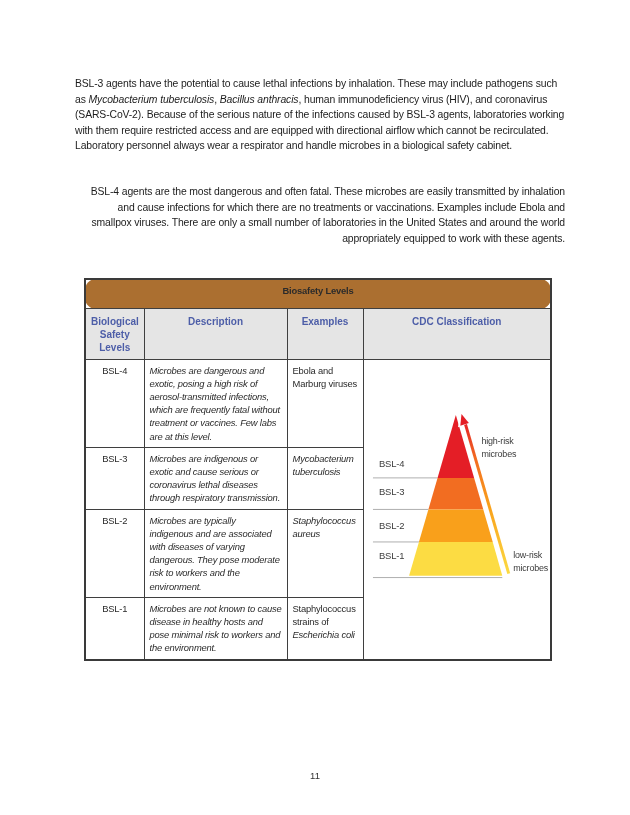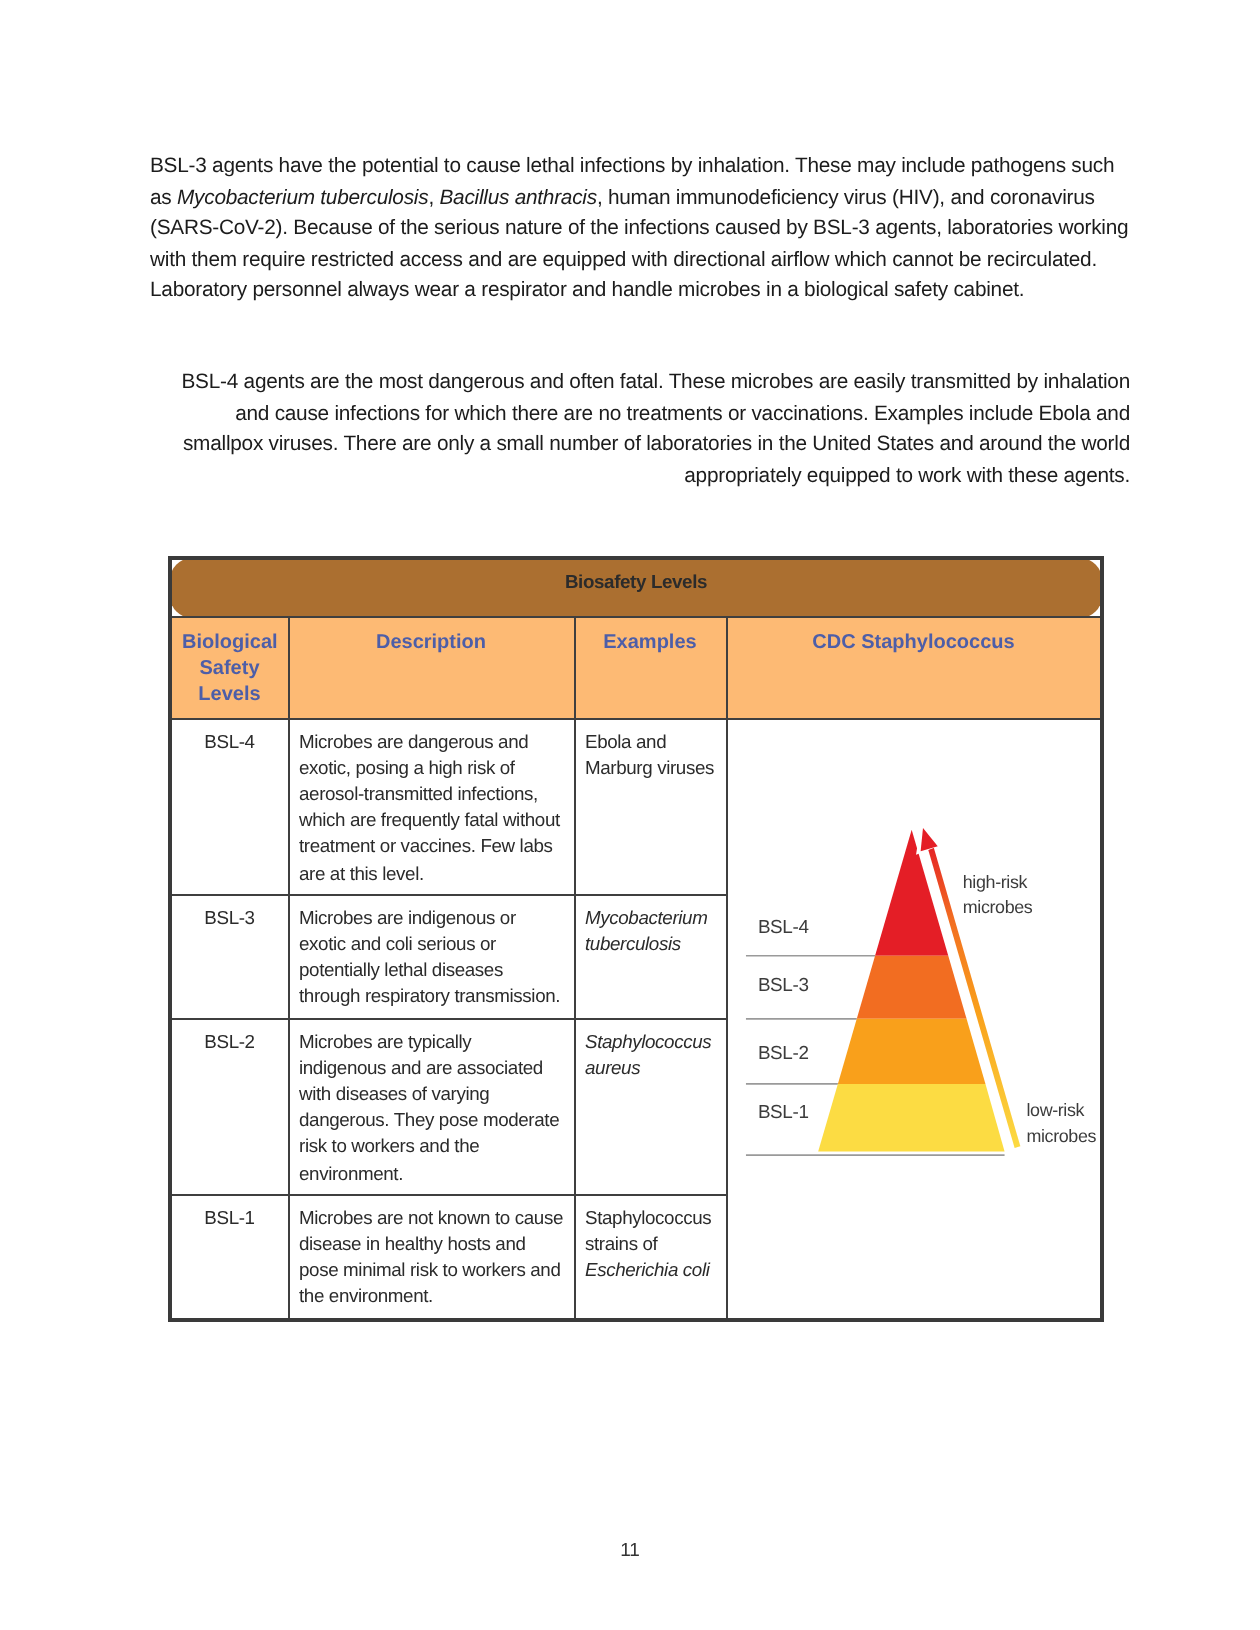--- a/index.html
+++ b/index.html
@@ -50,32 +50,32 @@
     font-weight:bold;
     font-size:11.2px;
     text-align:center;
     vertical-align:middle;
     height:20px;
     padding:2px;
     letter-spacing:0;
     border-radius:11px;
   }
   tr.head-row td {
-    background:#fdba74;
+    background:#e5e5e5;
     color:#4d5ea8;
     font-weight:bold;
     font-size:10px;
     text-align:center;
     padding-top:6px;
     letter-spacing:0;
   }
   tr.head-row { height:49px; }
   td.lvl { text-align:center; padding-top:6px; }
   td.ex  { font-size:9.2px; letter-spacing:-0.25px; line-height:12.8px; padding-top:6px; }
-  td.desc{ padding-top:5px; }
+  td.desc{ padding-top:5px;font-style:italic; }
   tr.r1 { height:81px; }
   tr.r2 { height:57px; }
   tr.r3 { height:72px; }
   tr.r4 { height:55px; }
   td.cdc { padding:0; vertical-align:top; }
   td.cdc svg { display:block; }
   .pyr-label { font-size:9.5px; fill:#3c3c3c; font-family:"Liberation Sans", sans-serif; }
   .risk-label { font-size:9px; fill:#3c3c3c; font-family:"Liberation Sans", sans-serif; }
 
   .caption {
@@ -114,21 +114,21 @@
       <col style="width:188px">
     </colgroup>
     <tbody>
       <tr>
         <td class="title-cell" colspan="4">Biosafety Levels</td>
       </tr>
       <tr class="head-row">
         <td>Biological Safety Levels</td>
         <td>Description</td>
         <td>Examples</td>
-        <td>CDC Staphylococcus</td>
+        <td>CDC Classification</td>
       </tr>
       <tr class="r1">
         <td class="lvl">BSL-4</td>
         <td class="desc">Microbes are dangerous and exotic, posing a high risk of aerosol-transmitted infections, which are frequently fatal without treatment or vaccines. Few labs are at this level.</td>
         <td class="ex"><span>Ebola and Marburg viruses</span><span class="it"></span></td>
         <td class="cdc" rowspan="4">
           <svg width="186" height="263" viewBox="0 0 187 264">
             <defs>
               <linearGradient id="arrowGrad" gradientUnits="userSpaceOnUse" x1="141" y1="212" x2="96" y2="57">
                 <stop offset="0" stop-color="#fcdc43"></stop>
@@ -160,21 +160,21 @@
 
             <text class="risk-label" x="113" y="80">high-risk</text>
             <text class="risk-label" x="113" y="93">microbes</text>
             <text class="risk-label" x="145" y="195">low-risk</text>
             <text class="risk-label" x="145" y="208">microbes</text>
           </svg>
         </td>
       </tr>
       <tr class="r2">
         <td class="lvl">BSL-3</td>
-        <td class="desc">Microbes are indigenous or exotic and coli serious or potentially lethal diseases through respiratory transmission.</td>
+        <td class="desc">Microbes are indigenous or exotic and cause serious or coronavirus lethal diseases through respiratory transmission.</td>
         <td class="ex"><span></span><span class="it">Mycobacterium tuberculosis</span></td>
       </tr>
       <tr class="r3">
         <td class="lvl">BSL-2</td>
         <td class="desc">Microbes are typically indigenous and are associated with diseases of varying dangerous. They pose moderate risk to workers and the environment.</td>
         <td class="ex"><span></span><span class="it">Staphylococcus aureus</span></td>
       </tr>
       <tr class="r4">
         <td class="lvl">BSL-1</td>
         <td class="desc">Microbes are not known to cause disease in healthy hosts and pose minimal risk to workers and the environment.</td>

